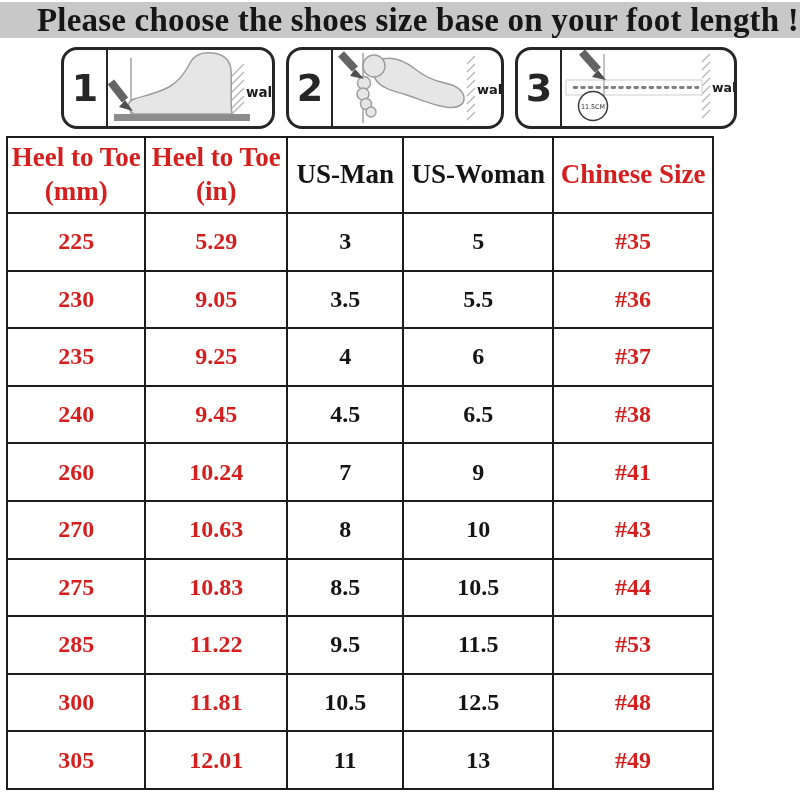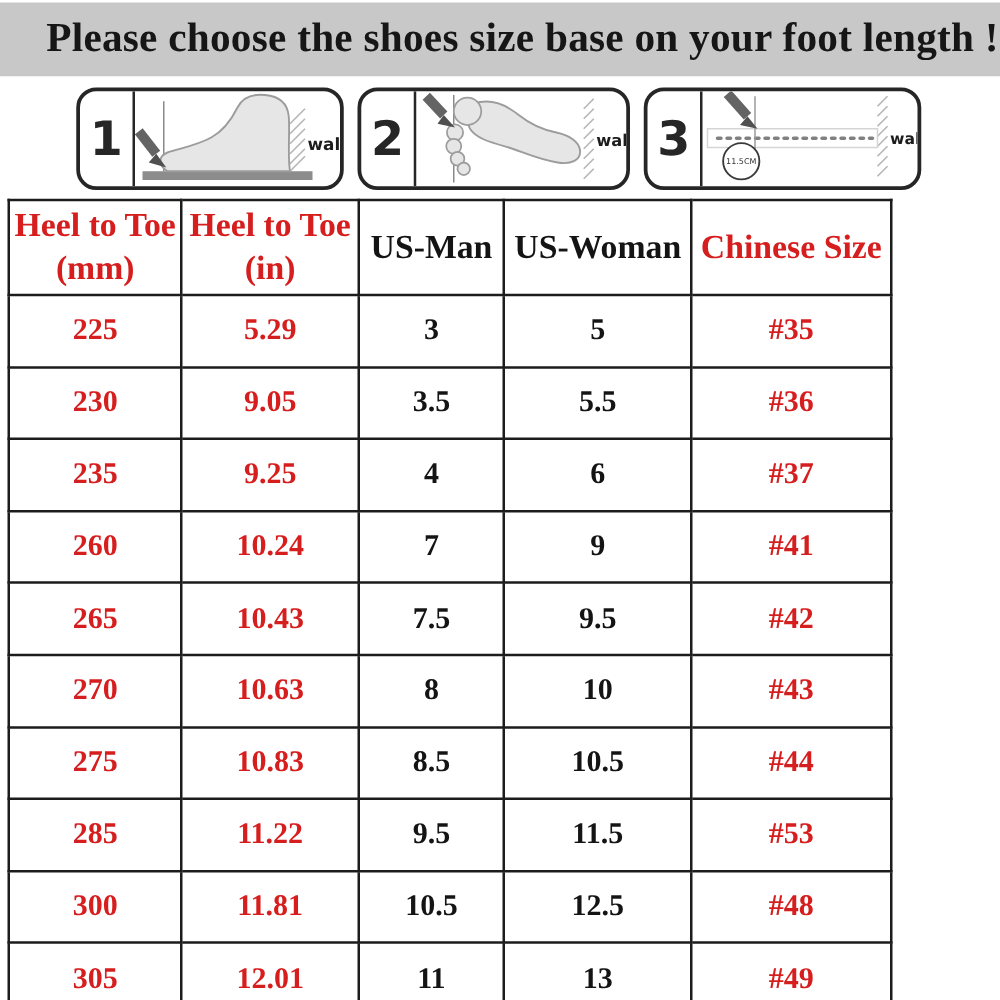--- a/index.html
+++ b/index.html
@@ -6,21 +6,21 @@
     --red:#d61e1e;
     --ink:#141414;
     --title-bg:#c8c8c8;
     --border:#1c1c1c;
   }
   *{margin:0;padding:0;box-sizing:border-box;}
   html,body{width:800px;height:800px;background:#ffffff;overflow:hidden;}
   body{font-family:"Liberation Serif",serif;}
 
   
-  .title-bar{margin-top:2px;height:59px;background:var(--title-bg);
+  .title-bar{margin-top:2px;height:36px;background:var(--title-bg);
     display:flex;align-items:center;justify-content:center;padding-left:36px;}
   .title-bar h1{font-size:33px;font-weight:bold;color:#161616;white-space:nowrap;letter-spacing:.2px;}
 
   
   .steps-row{margin:9px auto 0;width:678px;display:flex;gap:11px;}
   .step-panel{height:82px;border:3px solid #262626;border-radius:16px;background:#fff;
     display:flex;overflow:hidden;}
   .step-panel.p1{width:214px}
   .step-panel.p2{width:218px}
   .step-panel.p3{width:222px}
@@ -160,34 +160,34 @@
         <td class="red">#36</td>
       </tr>
       <tr>
         <td class="red">235</td>
         <td class="red">9.25</td>
         <td class="dark">4</td>
         <td class="dark">6</td>
         <td class="red">#37</td>
       </tr>
       <tr>
+        <td class="red">240</td>
+        <td class="red">9.45</td>
+        <td class="dark">4.5</td>
+        <td class="dark">6.5</td>
+        <td class="red">#38</td>
+      </tr>
+      <tr>
         <td class="red">260</td>
         <td class="red">10.24</td>
         <td class="dark">7</td>
         <td class="dark">9</td>
         <td class="red">#41</td>
       </tr>
       <tr>
-        <td class="red">265</td>
-        <td class="red">10.43</td>
-        <td class="dark">7.5</td>
-        <td class="dark">9.5</td>
-        <td class="red">#42</td>
-      </tr>
-      <tr>
         <td class="red">270</td>
         <td class="red">10.63</td>
         <td class="dark">8</td>
         <td class="dark">10</td>
         <td class="red">#43</td>
       </tr>
       <tr>
         <td class="red">275</td>
         <td class="red">10.83</td>
         <td class="dark">8.5</td>

